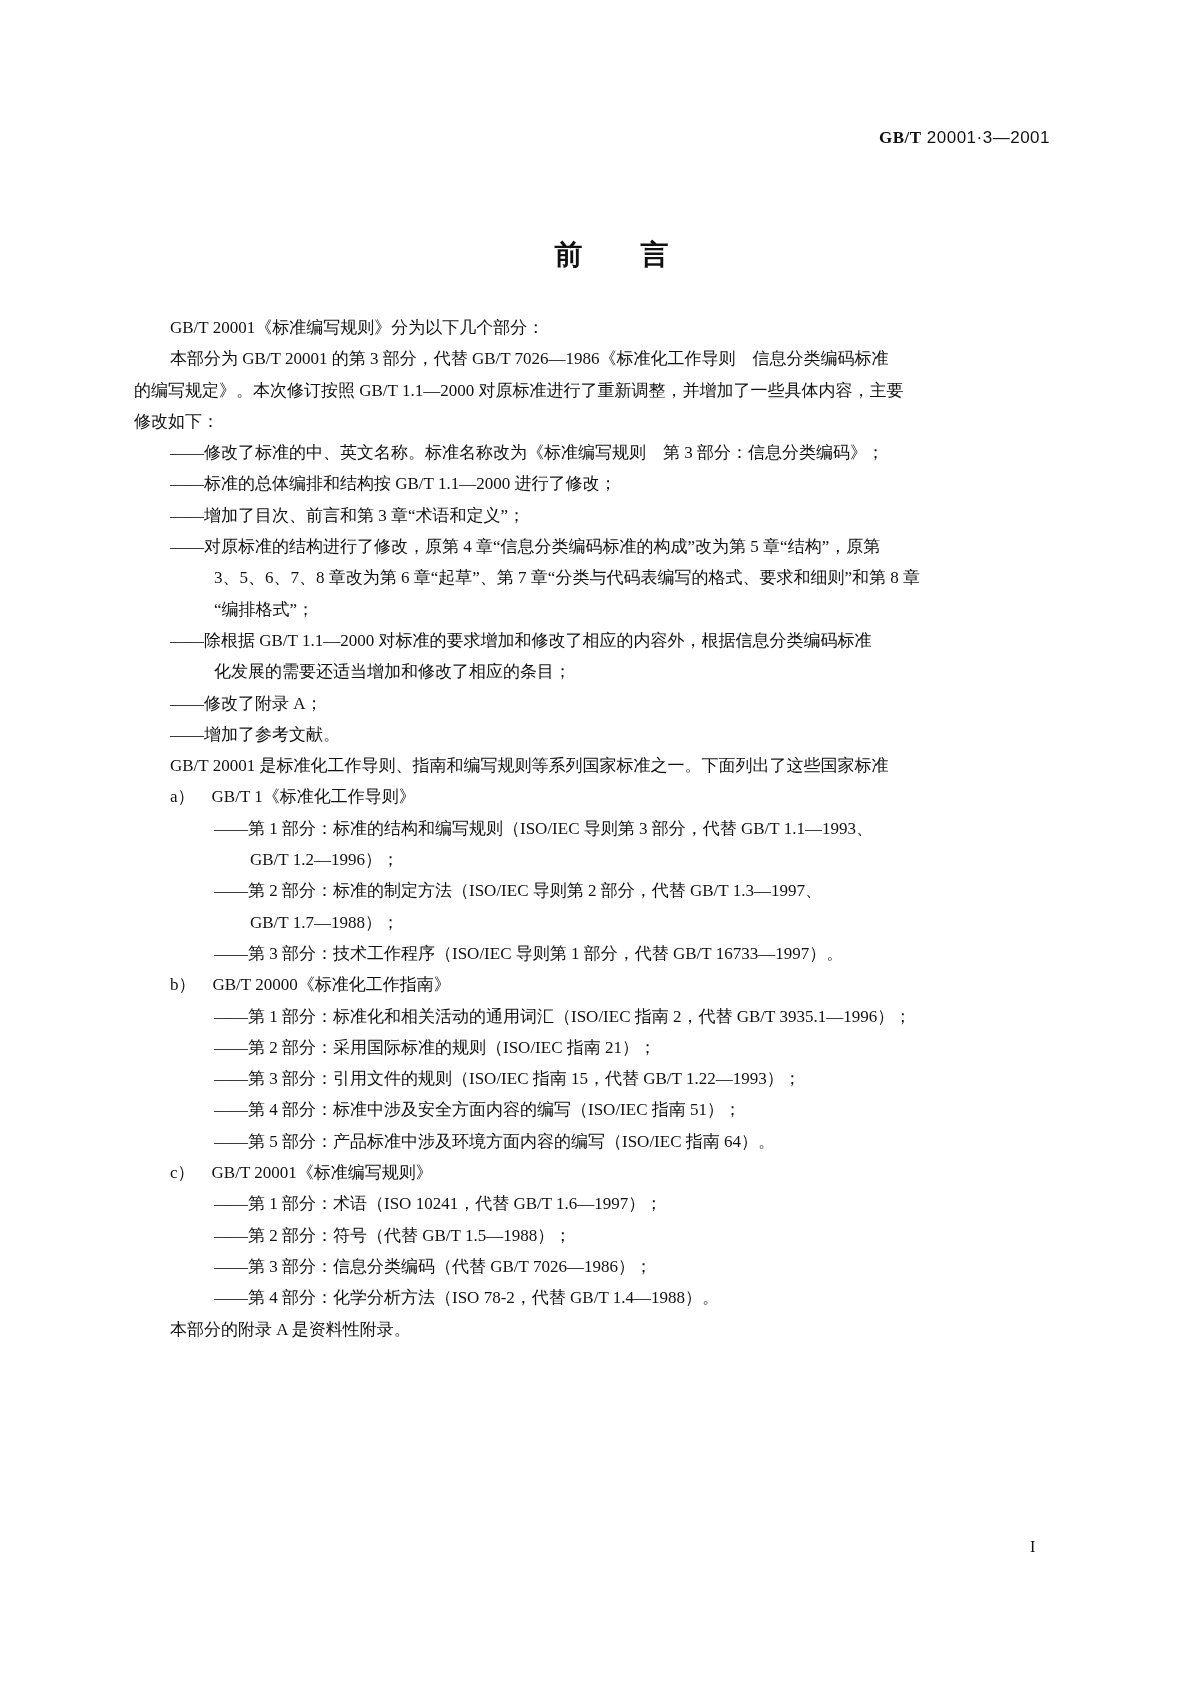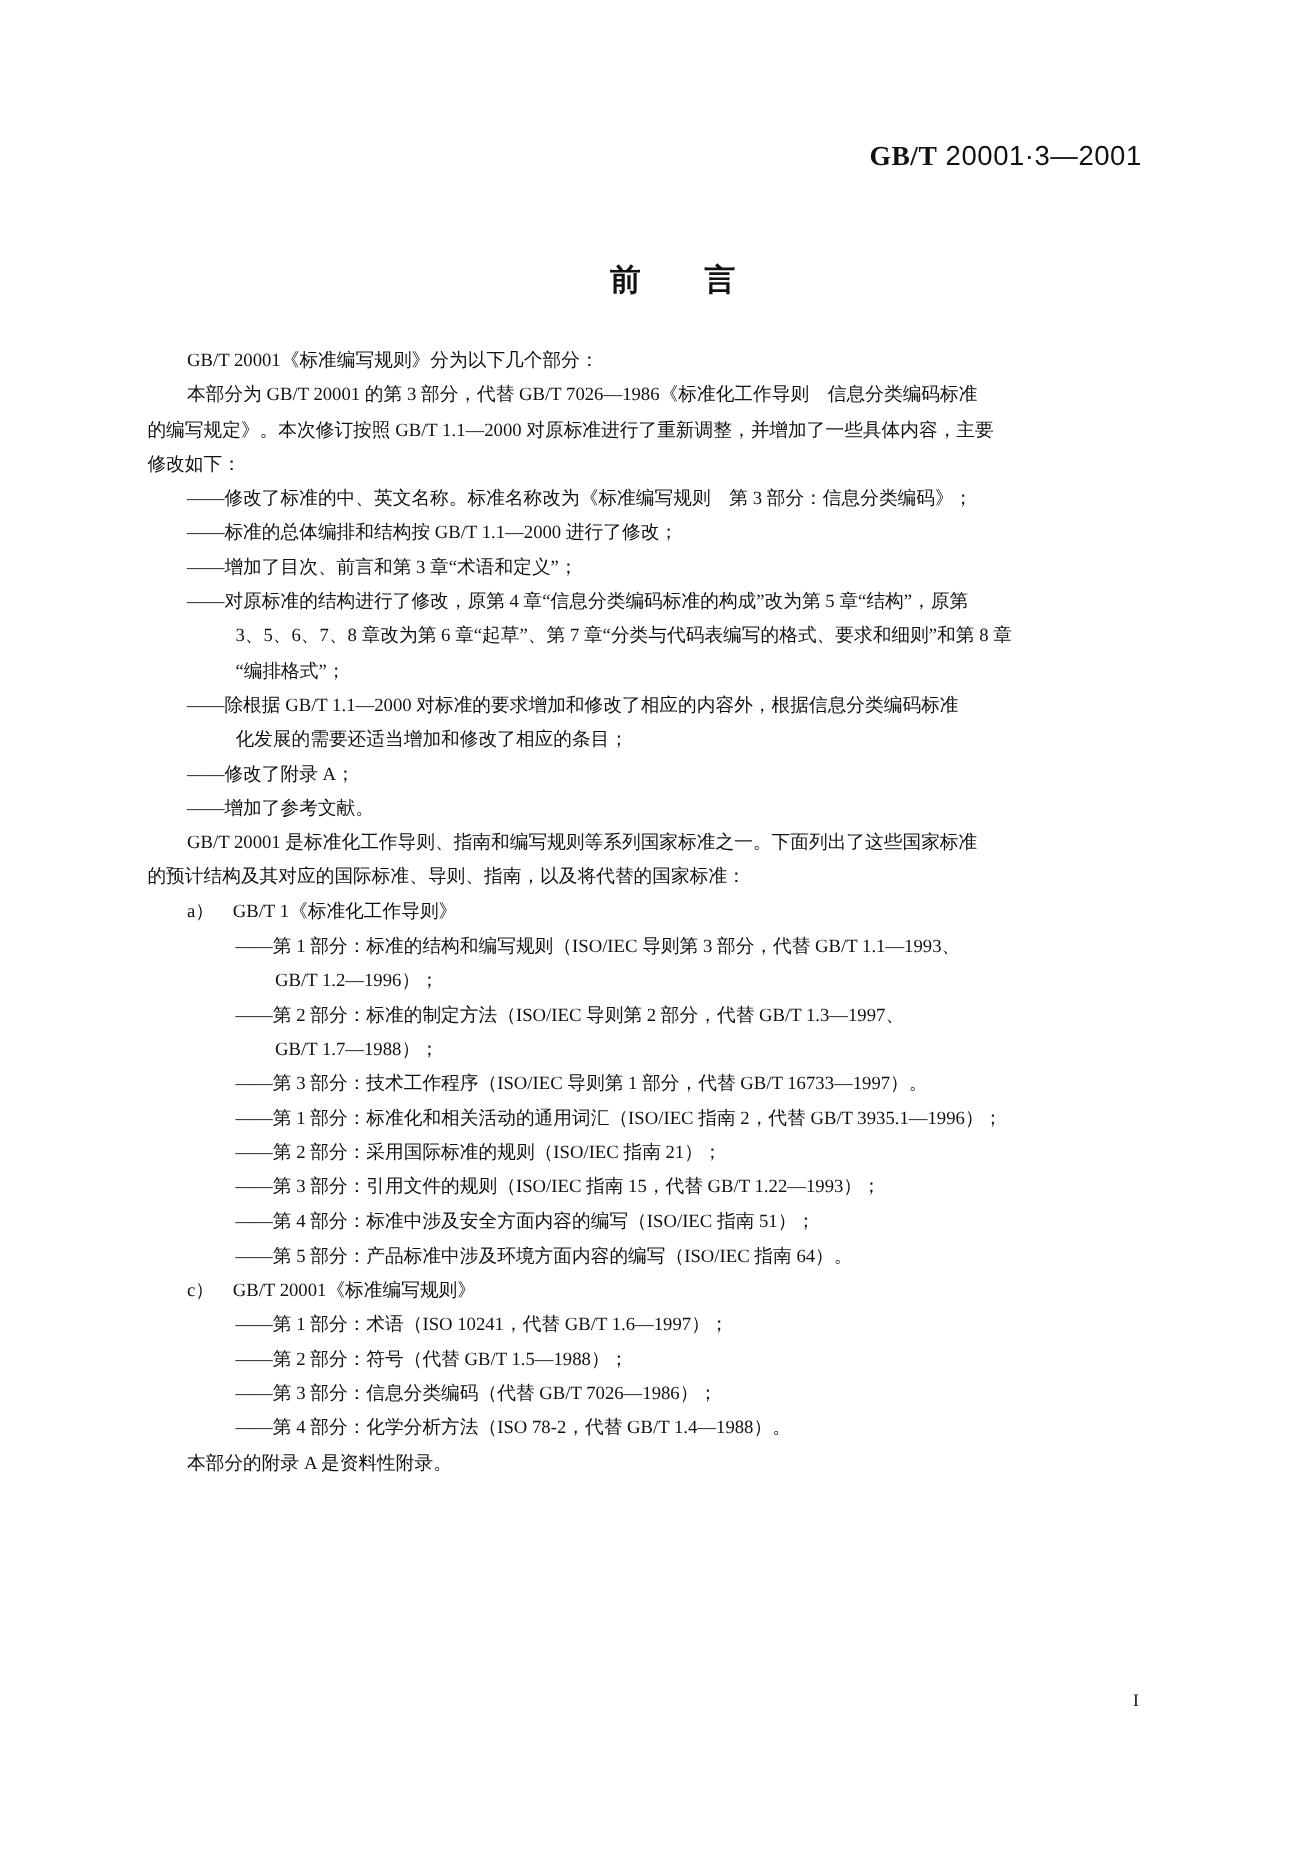--- a/index.html
+++ b/index.html
@@ -11,22 +11,22 @@
       width: 1191px;
       height: 1684px;
       position: relative;
       overflow: hidden;
       color: #111111;
       font-family: "DejaVu Serif", "Liberation Serif", serif;
     }
     .doc-code {
       position: absolute;
       top: 128px;
-      right: 153px;
-      font-size: 25px;
+      right: 141px;
+      font-size: 17px;
       letter-spacing: 0.5px;
       font-family: "Liberation Sans", sans-serif;
     }
     .doc-code .prefix {
       font-weight: bold;
       font-family: "Liberation Serif", serif;
     }
     .title {
       position: absolute;
       top: 236px;
@@ -93,33 +93,33 @@
     <span class="line" data-name="change-item-continued">3、5、6、7、8 章改为第 6 章“起草”、第 7 章“分类与代码表编写的格式、要求和细则”和第 8 章</span>
     <span class="line" data-name="change-item-continued">“编排格式”；</span>
     <span class="line full" data-name="change-item">——除根据 GB/T 1.1—2000 对标准的要求增加和修改了相应的内容外，根据信息分类编码标准</span>
     <span class="line" data-name="change-item-continued">化发展的需要还适当增加和修改了相应的条目；</span>
     <span class="line full" data-name="change-item">——修改了附录 A；</span>
     <span class="line full" data-name="change-item">——增加了参考文献。</span>
   </div>
 
   <div data-name="series-paragraph">
     <span class="line" data-name="paragraph-line">GB/T 20001 是标准化工作导则、指南和编写规则等系列国家标准之一。下面列出了这些国家标准</span>
-    <span class="line full" data-name="paragraph-line">的预计结构及其对应的国际标准、导则、指南，以及将代替的国家标准：</span>
   </div>
 
   <div data-name="series-list-a">
     <span class="line" data-name="series-label">a）　GB/T 1《标准化工作导则》</span>
     <span class="line sub-item" data-name="series-item">——第 1 部分：标准的结构和编写规则（ISO/IEC 导则第 3 部分，代替 GB/T 1.1—1993、</span>
     <span class="line sub-cont" data-name="series-item-continued">GB/T 1.2—1996）；</span>
     <span class="line sub-item" data-name="series-item">——第 2 部分：标准的制定方法（ISO/IEC 导则第 2 部分，代替 GB/T 1.3—1997、</span>
     <span class="line sub-cont" data-name="series-item-continued">GB/T 1.7—1988）；</span>
     <span class="line sub-item" data-name="series-item">——第 3 部分：技术工作程序（ISO/IEC 导则第 1 部分，代替 GB/T 16733—1997）。</span>
   </div>
 
   <div data-name="series-list-b">
+    <span class="line" data-name="series-label">b）　GB/T 20000《标准化工作指南》</span>
     <span class="line sub-item" data-name="series-item">——第 1 部分：标准化和相关活动的通用词汇（ISO/IEC 指南 2，代替 GB/T 3935.1—1996）；</span>
     <span class="line sub-item" data-name="series-item">——第 2 部分：采用国际标准的规则（ISO/IEC 指南 21）；</span>
     <span class="line sub-item" data-name="series-item">——第 3 部分：引用文件的规则（ISO/IEC 指南 15，代替 GB/T 1.22—1993）；</span>
     <span class="line sub-item" data-name="series-item">——第 4 部分：标准中涉及安全方面内容的编写（ISO/IEC 指南 51）；</span>
     <span class="line sub-item" data-name="series-item">——第 5 部分：产品标准中涉及环境方面内容的编写（ISO/IEC 指南 64）。</span>
   </div>
 
   <div data-name="series-list-c">
     <span class="line" data-name="series-label">c）　GB/T 20001《标准编写规则》</span>
     <span class="line sub-item" data-name="series-item">——第 1 部分：术语（ISO 10241，代替 GB/T 1.6—1997）；</span>

